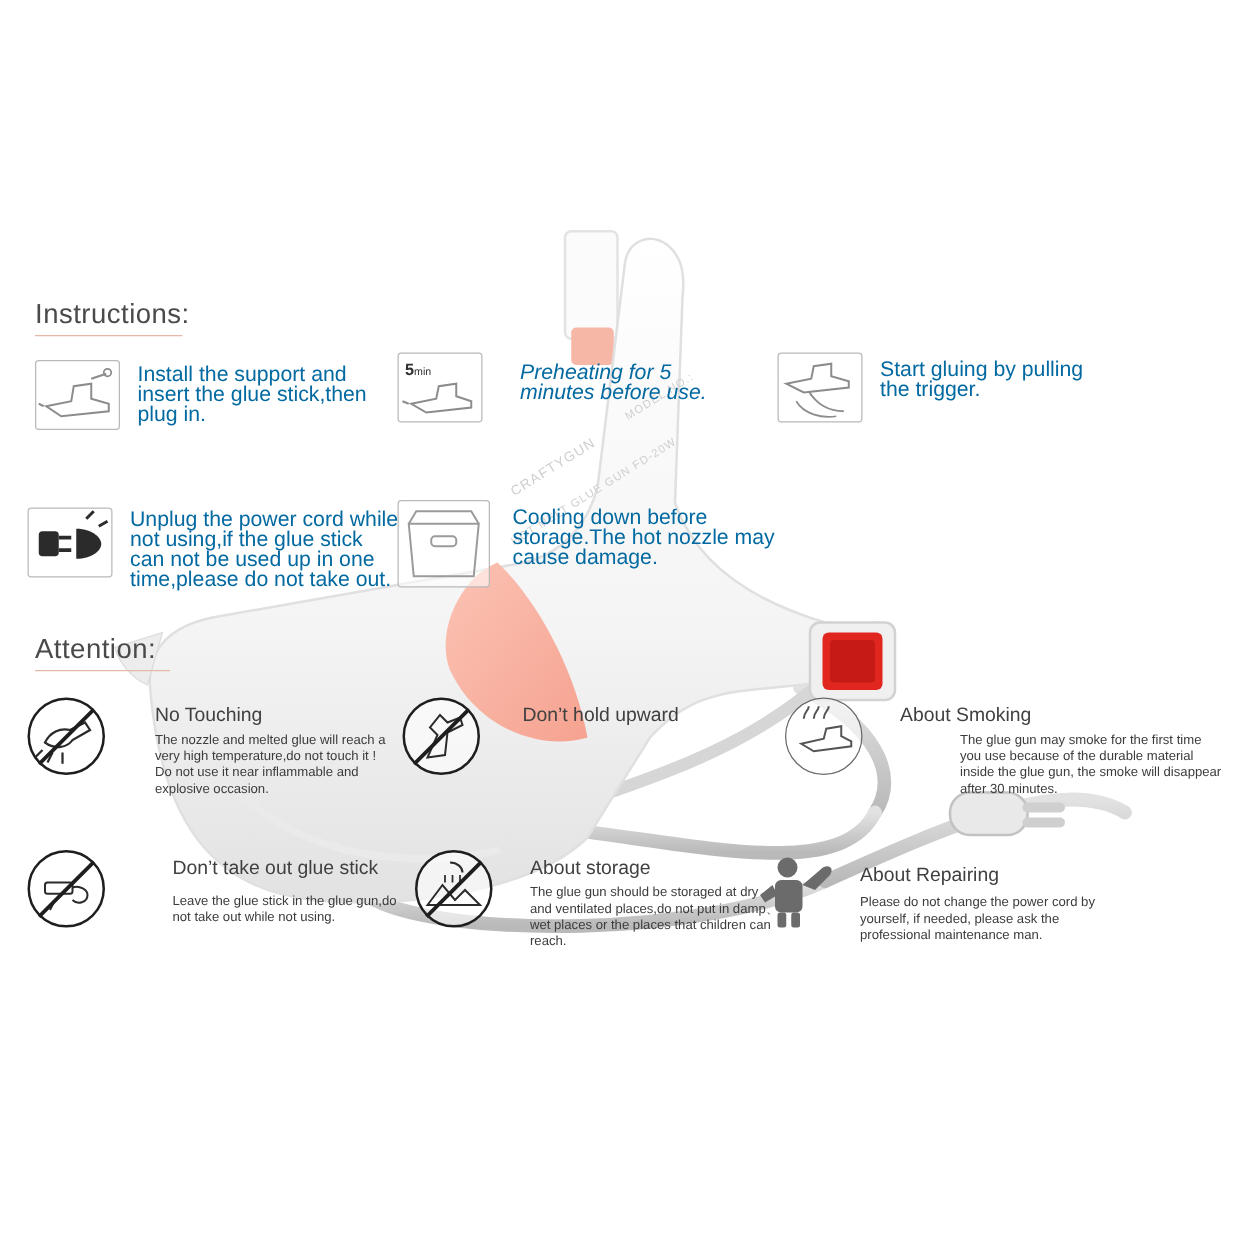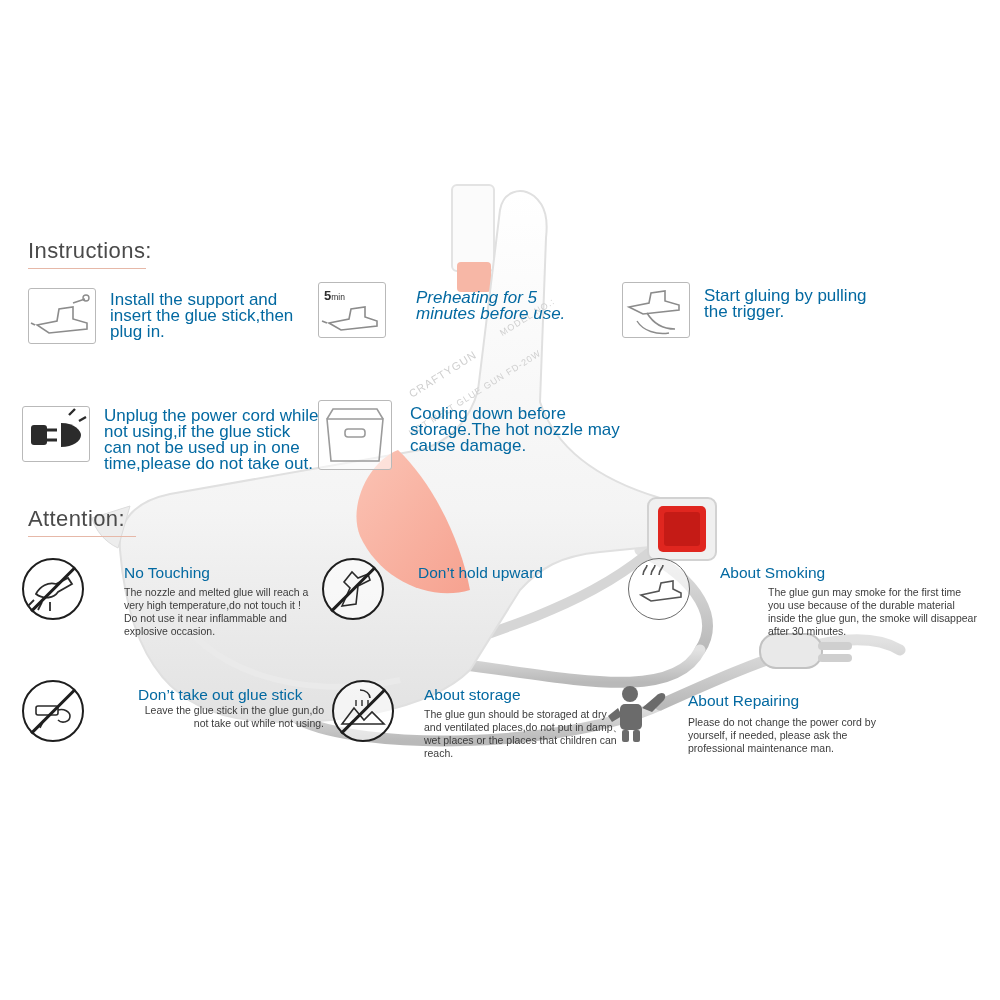--- a/index.html
+++ b/index.html
@@ -42,21 +42,21 @@
   }
   .block .txt{
     position:absolute;
     font-size:17px;
     line-height:16px;
     color:#0369a1;
   }
   .block .head{
     position:absolute;
     font-size:15.5px;
-    color:#0369a1;
+    color:#404040;
     white-space:nowrap;
   }
   .block .body{
     position:absolute;
     font-size:10.5px;
     line-height:13px;
     color:#3c3c3c;
   }
 
   
@@ -282,21 +282,21 @@
 
   <div class="block" style="left:22px;top:680px;width:300px;height:76px;">
     <div class="ban">
       <svg width="58" height="58" viewBox="0 0 58 58">
         <rect x="12" y="24" width="22" height="9" rx="2" fill="none" stroke="#2b2b2b" stroke-width="1.6"></rect>
         <path d="M34 28 C 40 26, 46 30, 46 34 C 46 40, 38 42, 34 38" fill="none" stroke="#2b2b2b" stroke-width="1.6"></path>
         <path d="M20 38 L16 46" stroke="#2b2b2b" stroke-width="1.6"></path>
       </svg>
     </div>
     <div class="head" style="left:116px;top:6px;">Don’t take out glue stick</div>
-    <div class="body" style="left:116px;top:24px;width:186px;text-align:right;">Leave the glue stick in the glue gun,do not take out while not using.</div>
+    <div class="body" style="left:116px;top:35px;width:186px;">Leave the glue stick in the glue gun,do not take out while not using.</div>
   </div>
 
   <div class="block" style="left:332px;top:680px;width:300px;height:80px;">
     <div class="ban">
       <svg width="58" height="58" viewBox="0 0 58 58">
         <path d="M8 42 L20 26 L30 38 L38 30 L50 42 Z" fill="none" stroke="#2b2b2b" stroke-width="1.6"></path>
         <path d="M26 8 C 32 8, 36 12, 36 16" fill="none" stroke="#2b2b2b" stroke-width="1.6"></path>
         <path d="M22 18 L22 24 M28 18 L28 24 M34 18 L34 24" stroke="#2b2b2b" stroke-width="1.4"></path>
       </svg>
     </div>

